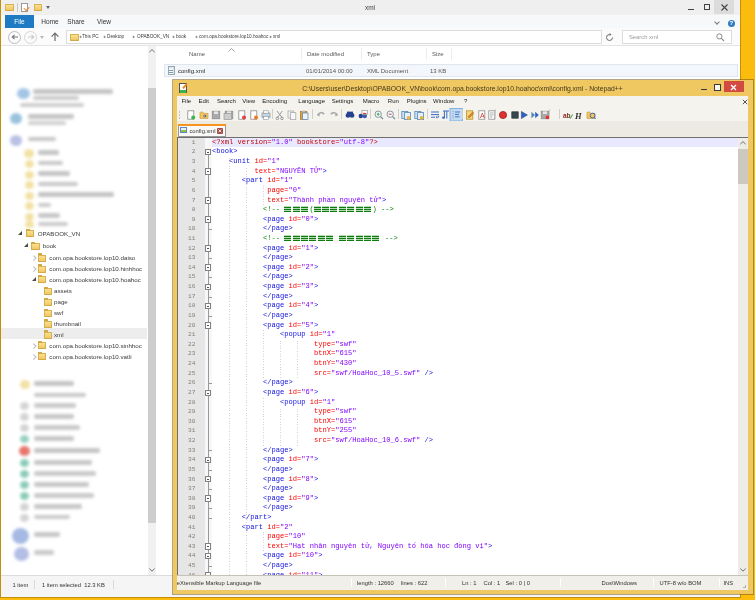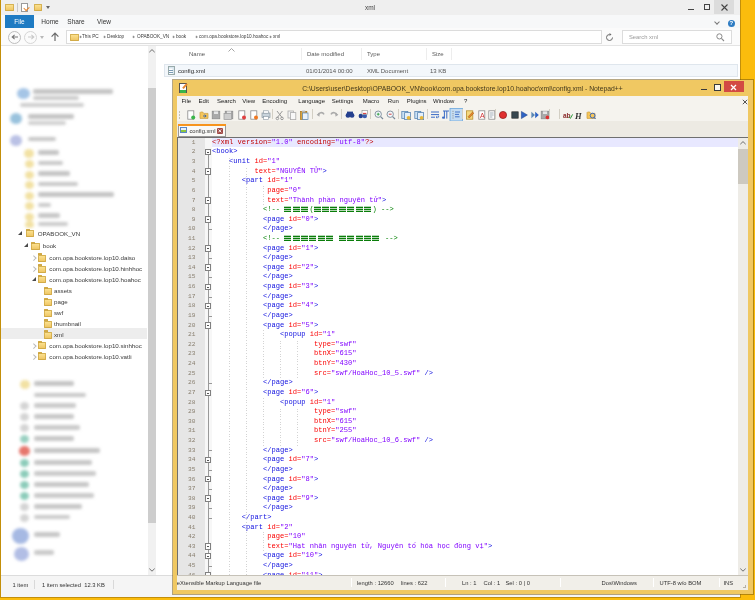--- a/index.html
+++ b/index.html
@@ -433,21 +433,21 @@
 <div class="tick" style="top:296.52px"></div>
 <div class="tick" style="top:315.76px"></div>
 <div class="tick" style="top:383.1px"></div>
 <div class="tick" style="top:450.44px"></div>
 <div class="tick" style="top:469.68px"></div>
 <div class="tick" style="top:488.92px"></div>
 <div class="tick" style="top:508.16px"></div>
 <div class="tick" style="top:517.78px"></div>
 <div class="tick" style="top:565.88px"></div>
 <div class="ln" style="top:137.8px">1</div>
-<div class="cl" style="top:137.8px"><b class="d">&lt;?xml version=</b><b class="v">"1.0"</b><b class="d"> encoding=</b><b class="v">"utf-8"</b><b class="d">?&gt;</b></div>
+<div class="cl" style="top:137.8px"><b class="d">&lt;?xml version=</b><b class="v">"1.0"</b><b class="d"> bookstore=</b><b class="v">"utf-8"</b><b class="d">?&gt;</b></div>
 <div class="ln" style="top:147.42px">2</div>
 <div class="cl" style="top:147.42px"><b class="t">&lt;book&gt;</b></div>
 <div class="ln" style="top:157.04px">3</div>
 <div class="cl" style="top:157.04px">    <b class="t">&lt;unit </b><b class="a">id=</b><b class="v">"1"</b></div>
 <div class="ln" style="top:166.66px">4</div>
 <div class="cl" style="top:166.66px">          <b class="a">text=</b><b class="v">"NGUYÊN TỬ"</b><b class="t">&gt;</b></div>
 <div class="ln" style="top:176.28px">5</div>
 <div class="cl" style="top:176.28px">       <b class="t">&lt;part </b><b class="a">id=</b><b class="v">"1"</b></div>
 <div class="ln" style="top:185.9px">6</div>
 <div class="cl" style="top:185.9px">             <b class="a">page=</b><b class="v">"0"</b></div>

